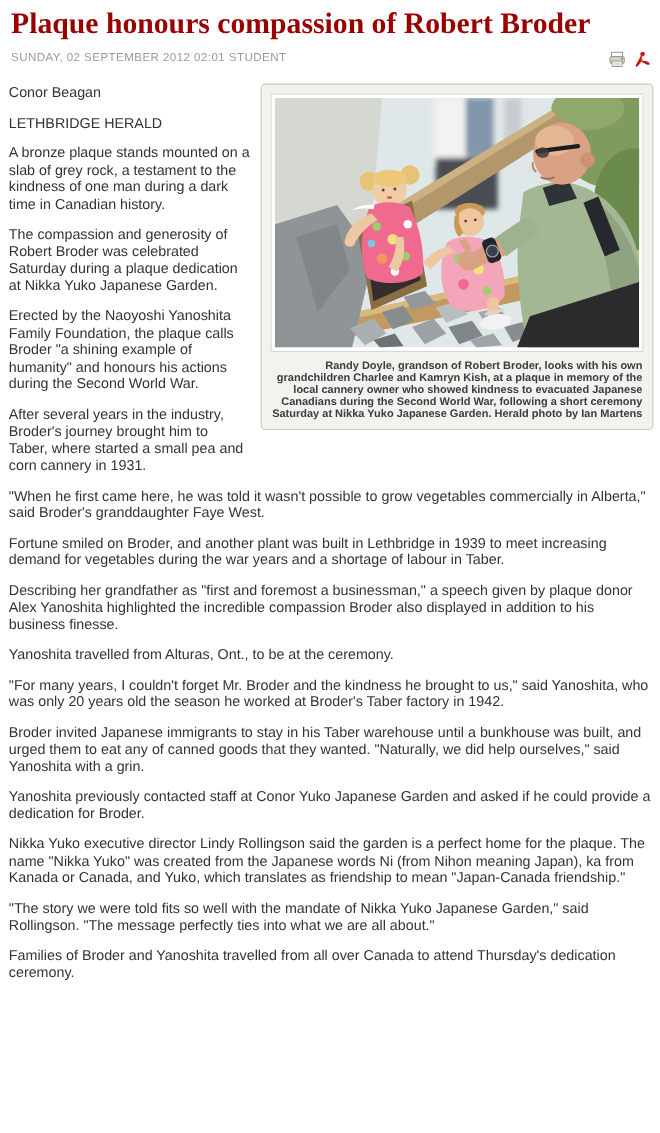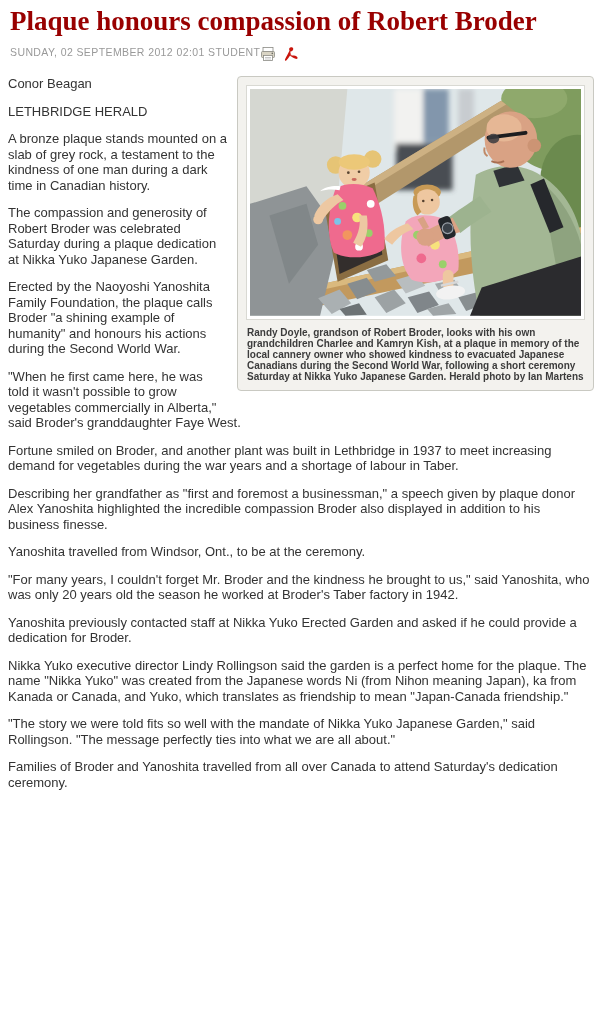--- a/index.html
+++ b/index.html
@@ -14,21 +14,21 @@
   h1.article-title {
     font-family: "Liberation Serif", serif;
     font-weight: bold;
     font-size: 27px;
     line-height: 1.12;
     color: #990000;
     margin: 2px 0 10px 2px;
   }
   .meta-row {
     display: flex;
-    justify-content: flex-start;
+    justify-content: space-between;
     align-items: flex-start;
     margin: 0 0 14px 2px;
   }
   .dateline {
     font-size: 10.5px;
     color: #999999;
     letter-spacing: 0.4px;
   }
   .doc-icons { display: flex; gap: 7px; padding-right: 2px; }
   .icon-btn { width: 16px; height: 16px; display: inline-block; cursor: pointer; }
@@ -43,20 +43,21 @@
 
   figure.photo-figure {
     float: right;
     width: 357px;
     margin: 0 0 10px 10px;
     box-sizing: border-box;
     border: 1px solid #c9c9c2;
     border-radius: 4px;
     background: #f3f2ee;
     padding: 8px;
+    text-align: right;
   }
   .photo-frame {
     border: 1px solid #d9d9d3;
     background: #ffffff;
     padding: 3px;
   }
   .photo-frame svg { display: block; width: 100%; height: auto; }
   figcaption {
     margin-top: 7px;
     font-size: 10px;
@@ -197,26 +198,28 @@
       </div>
       <figcaption>Randy Doyle, grandson of Robert Broder, looks with his own grandchildren Charlee and Kamryn Kish, at a plaque in memory of the local cannery owner who showed kindness to evacuated Japanese Canadians during the Second World War, following a short ceremony Saturday at Nikka Yuko Japanese Garden. Herald photo by Ian Martens</figcaption>
     </figure>
 
     <div>
         <p>Conor Beagan</p>
         <p>LETHBRIDGE HERALD</p>
         <p>A bronze plaque stands mounted on a slab of grey rock, a testament to the kindness of one man during a dark time in Canadian history.</p>
         <p>The compassion and generosity of Robert Broder was celebrated Saturday during a plaque dedication at Nikka Yuko Japanese Garden.</p>
         <p>Erected by the Naoyoshi Yanoshita Family Foundation, the plaque calls Broder "a shining example of humanity" and honours his actions during the Second World War.</p>
+        <p>After several years in the industry, Broder's journey brought him to Taber, where started a small pea and corn cannery in 1931.</p>
         <p>"When he first came here, he was told it wasn't possible to grow vegetables commercially in Alberta," said Broder's granddaughter Faye West.</p>
-        <p>Fortune smiled on Broder, and another plant was built in Lethbridge in 1937 to meet increasing demand for vegetables during the war years and a shortage of labour in Taber.</p>
+        <p>Fortune smiled on Broder, and another plant was built in Lethbridge in 1939 to meet increasing demand for vegetables during the war years and a shortage of labour in Taber.</p>
         <p>Describing her grandfather as "first and foremost a businessman," a speech given by plaque donor Alex Yanoshita highlighted the incredible compassion Broder also displayed in addition to his business finesse.</p>
-        <p>Yanoshita travelled from Windsor, Ont., to be at the ceremony.</p>
+        <p>Yanoshita travelled from Alturas, Ont., to be at the ceremony.</p>
         <p>"For many years, I couldn't forget Mr. Broder and the kindness he brought to us," said Yanoshita, who was only 20 years old the season he worked at Broder's Taber factory in 1942.</p>
-        <p>Yanoshita previously contacted staff at Nikka Yuko Erected Garden and asked if he could provide a dedication for Broder.</p>
+        <p>Broder invited Japanese immigrants to stay in his Taber warehouse until a bunkhouse was built, and urged them to eat any of canned goods that they wanted. "Naturally, we did help ourselves," said Yanoshita with a grin.</p>
+        <p>Yanoshita previously contacted staff at Conor Yuko Japanese Garden and asked if he could provide a dedication for Broder.</p>
         <p>Nikka Yuko executive director Lindy Rollingson said the garden is a perfect home for the plaque. The name "Nikka Yuko" was created from the Japanese words Ni (from Nihon meaning Japan), ka from Kanada or Canada, and Yuko, which translates as friendship to mean "Japan-Canada friendship."</p>
         <p>"The story we were told fits so well with the mandate of Nikka Yuko Japanese Garden," said Rollingson. "The message perfectly ties into what we are all about."</p>
-        <p>Families of Broder and Yanoshita travelled from all over Canada to attend Saturday's dedication ceremony.</p>
+        <p>Families of Broder and Yanoshita travelled from all over Canada to attend Thursday's dedication ceremony.</p>
       </div>
 
   </div>
 
 </div>
 
 </body></html>

